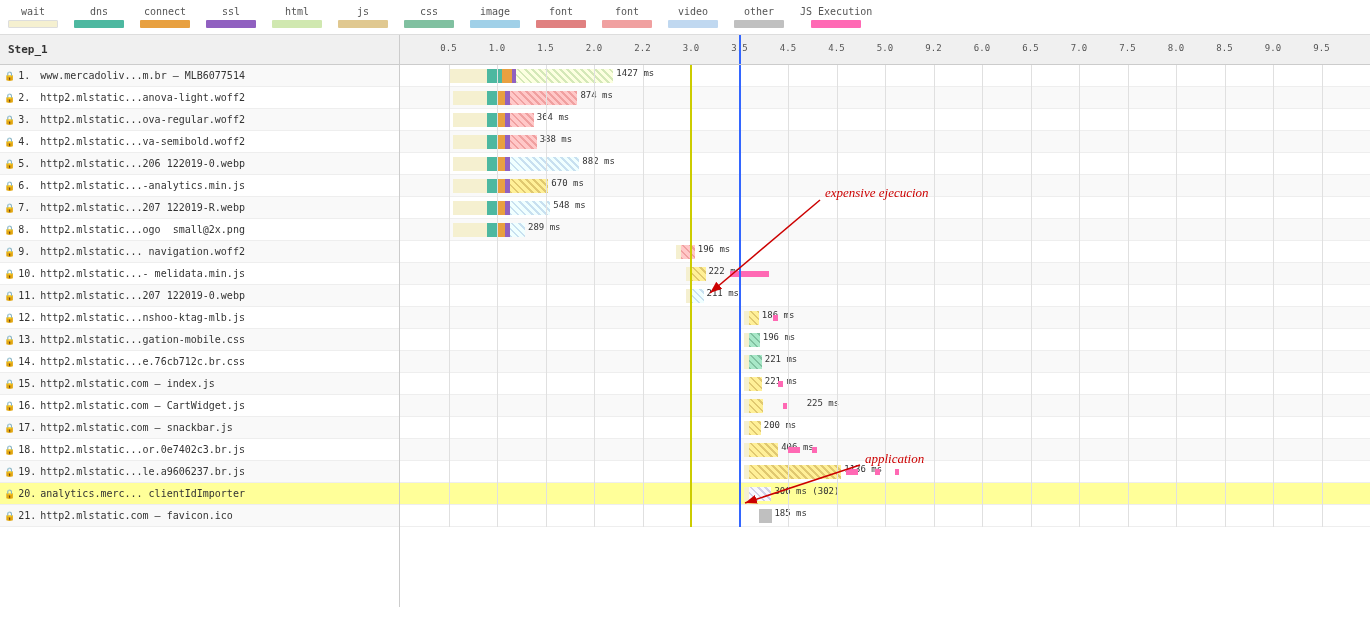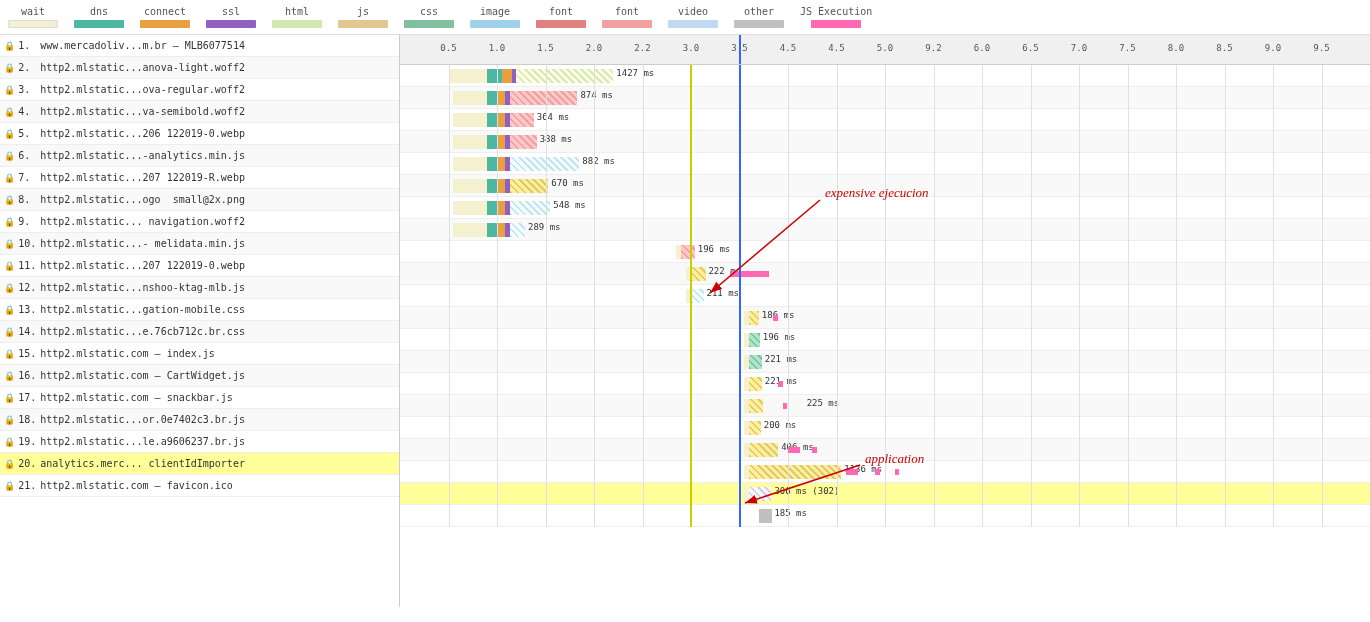--- a/index.html
+++ b/index.html
@@ -239,20 +239,23 @@
     </div>
     <div class="legend-item">
       <span class="legend-label">JS Execution</span>
       <div class="legend-bar" style="background:#ff69b4;"></div>
     </div>
   </div>
 
   <div class="main">
 
     <div class="left-panel">
+      <div class="step-header">
+        <span>Step_1</span>
+      </div>
 
       <div class="request-row">
         <span class="lock-icon">🔒</span>
         <span class="row-num">1.</span>
         <span class="row-url">www.mercadoliv...m.br – MLB6077514</span>
       </div>
       <div class="request-row">
         <span class="lock-icon">🔒</span>
         <span class="row-num">2.</span>
         <span class="row-url">http2.mlstatic...anova-light.woff2</span>

